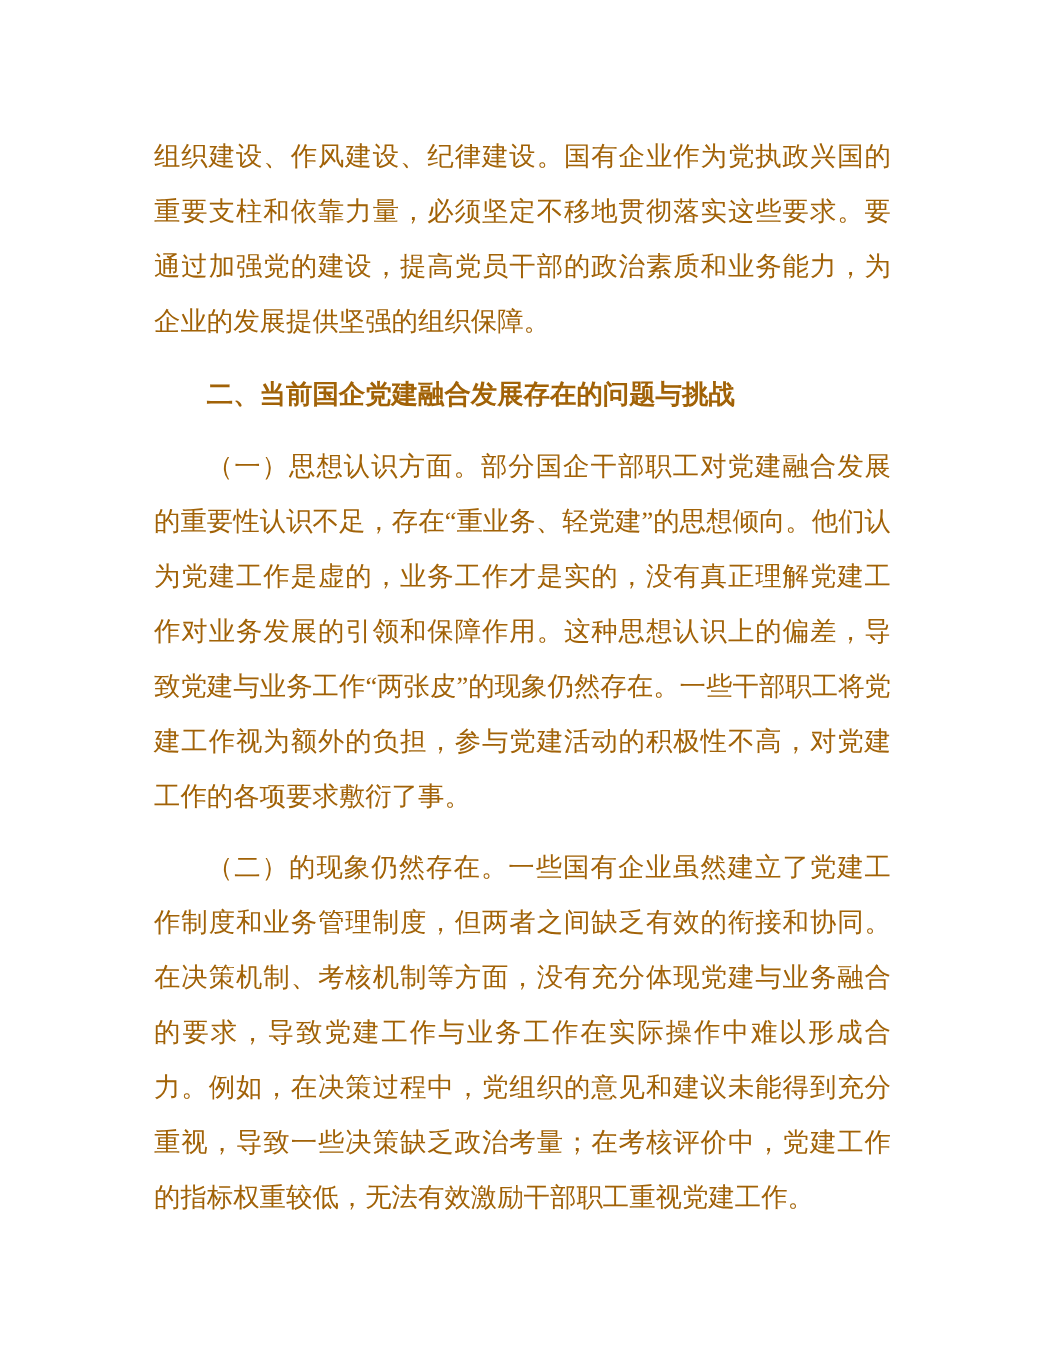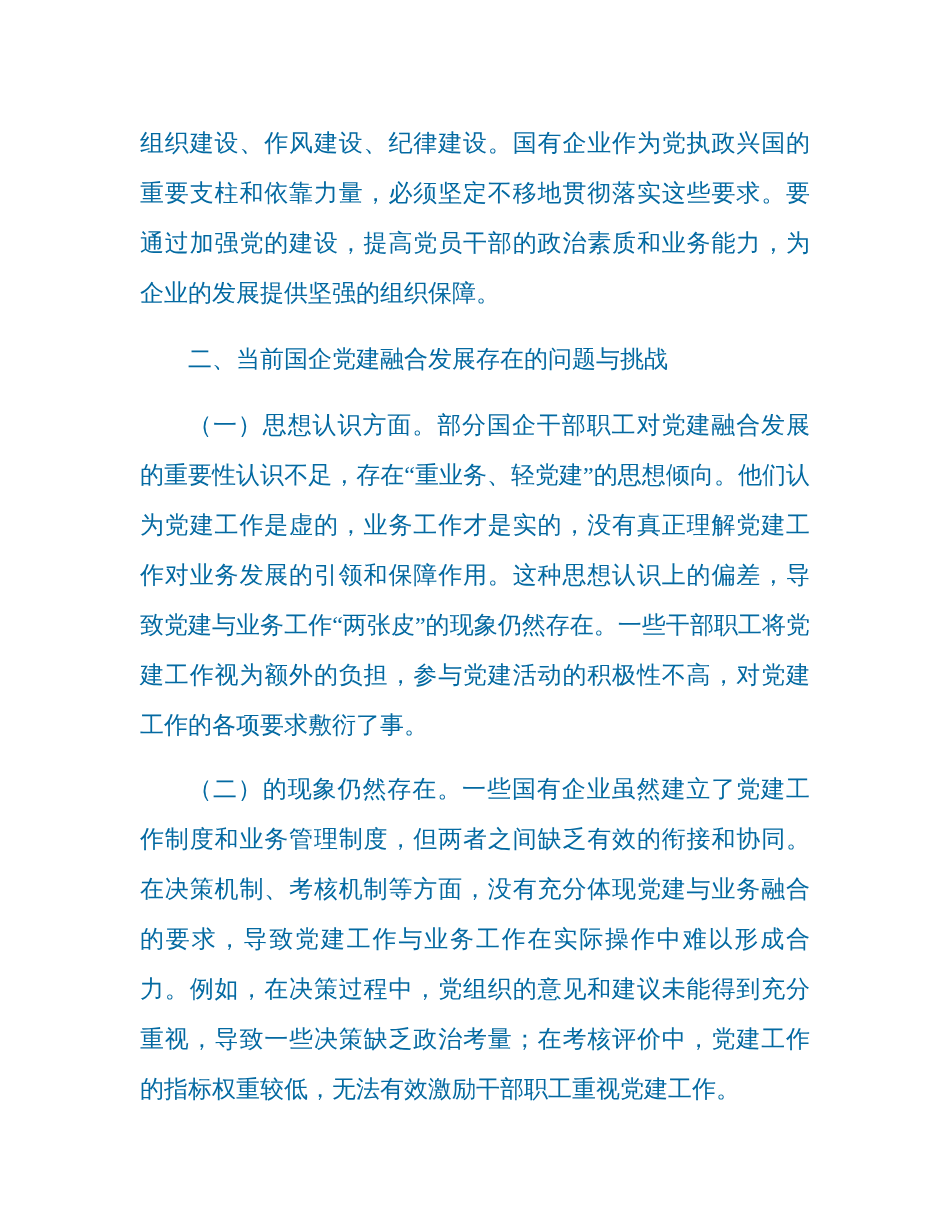--- a/index.html
+++ b/index.html
@@ -9,37 +9,37 @@
   body {
     width: 950px;
     height: 1230px;
     overflow: hidden;
   }
   .page {
     width: 950px;
     height: 1230px;
     background: #ffffff;
     padding: 118px 140px 0 140px;
-    color: #0369a1;
+    color: #a16207;
     font-family: "Liberation Serif", "DejaVu Serif", serif;
     font-size: 24px;
     line-height: 50px;
   }
   .para {
     text-align: justify;
     text-justify: inter-ideograph;
     margin-bottom: 14px;
     word-break: break-all;
   }
   .para.indent-2em {
     text-indent: 2em;
   }
   .heading {
     text-indent: 2em;
-    font-weight: normal;
+    font-weight: bold;
     font-family: "Liberation Sans", "DejaVu Sans", sans-serif;
     margin-top: 16px;
     margin-bottom: 16px;
     text-align: justify;
   }
   .lead {
     font-weight: normal;
     font-family: "Liberation Sans", "DejaVu Sans", sans-serif;
   }
 </style>

